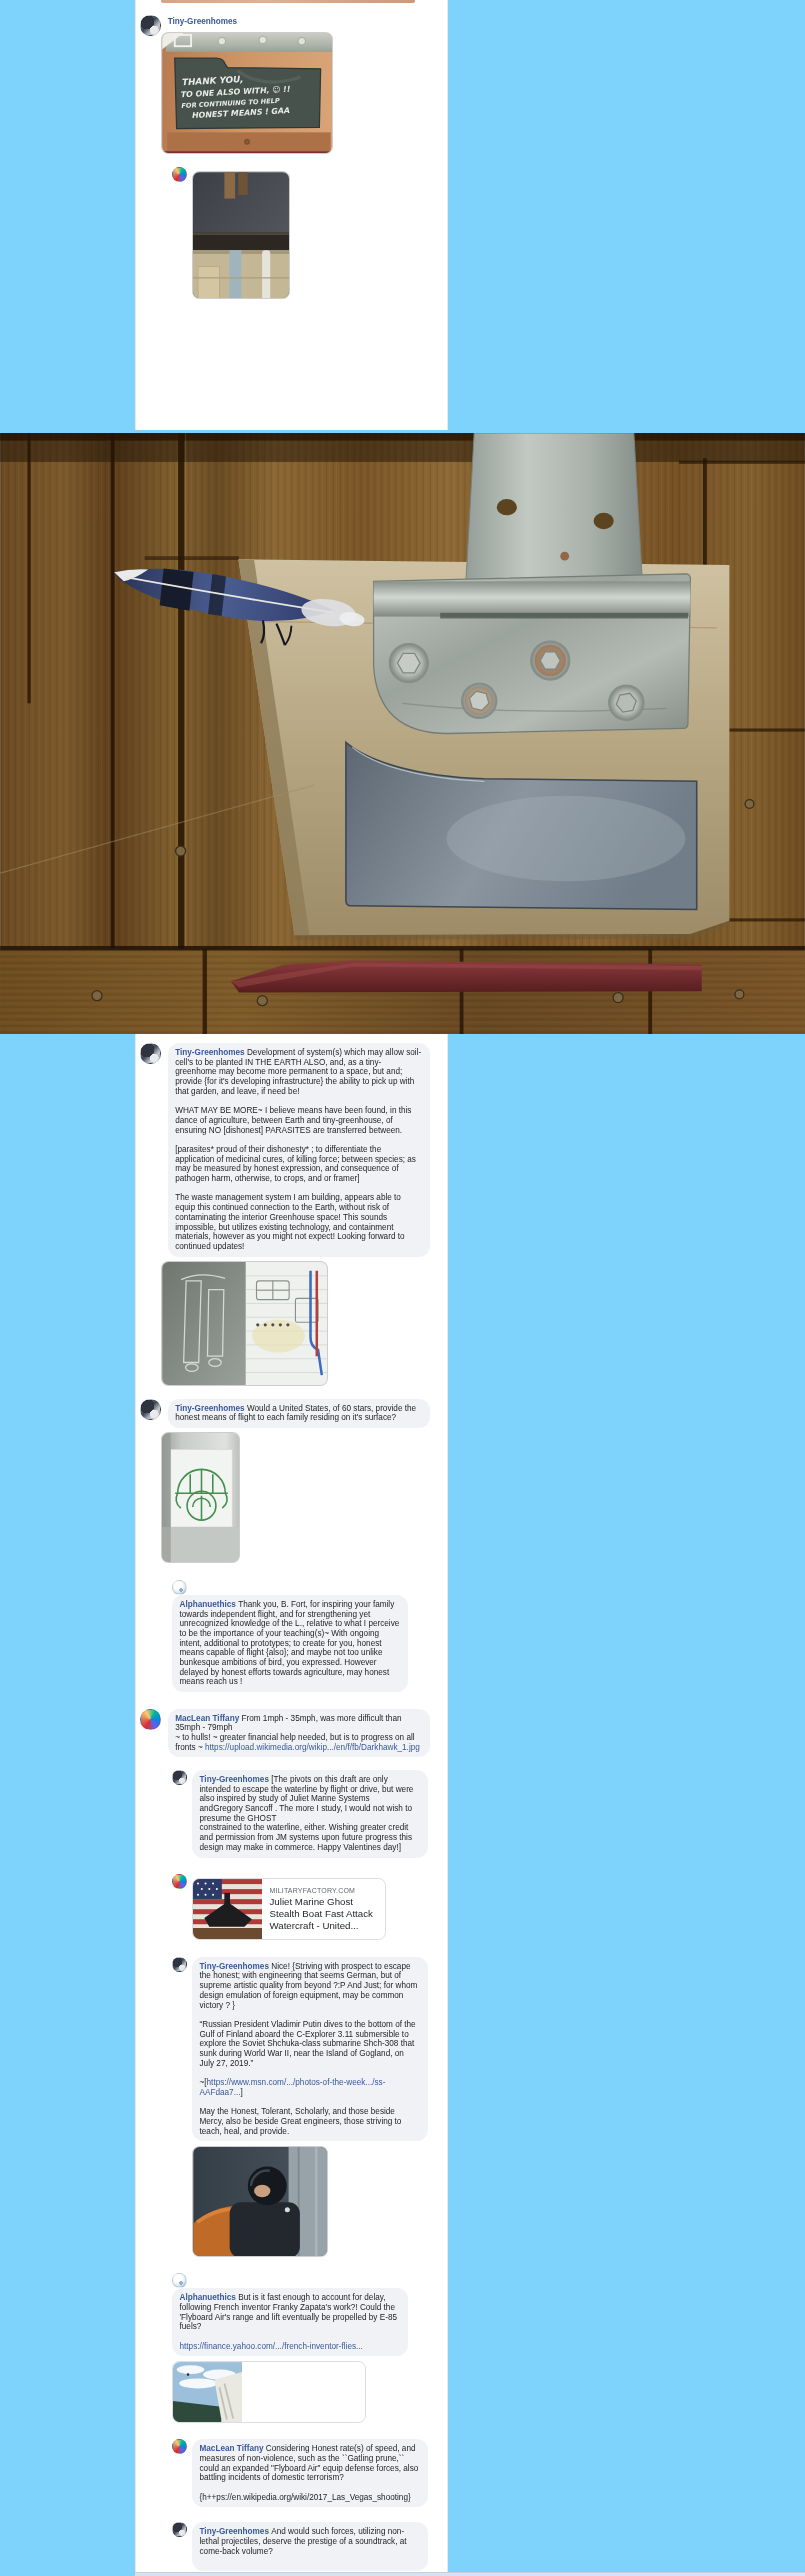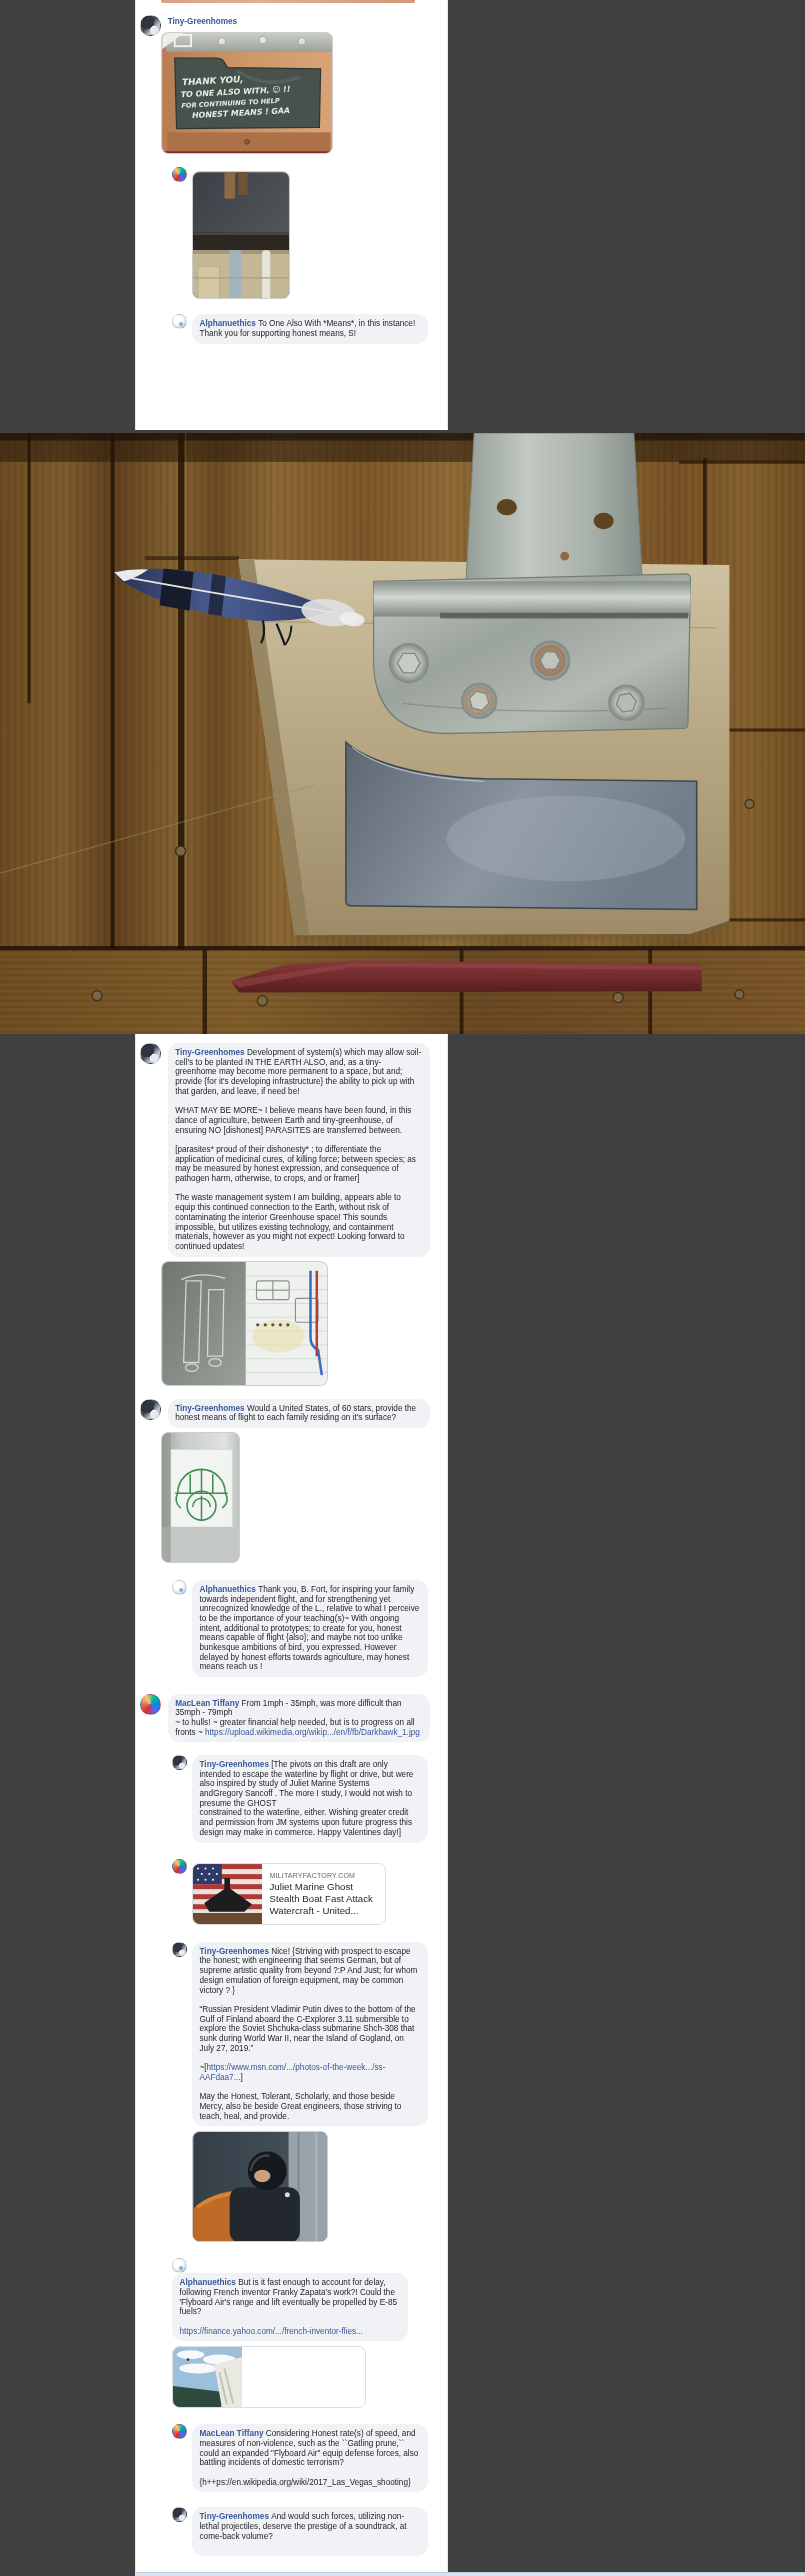--- a/index.html
+++ b/index.html
@@ -1,17 +1,17 @@
 <!DOCTYPE html>
 <html style="font-size:10px"><head>
 <meta charset="utf-8">
 <style>
   * { margin:0; padding:0; box-sizing:border-box; }
   body { background:#fff; font-family:"Liberation Sans", sans-serif; }
-  .page { position:relative; width:805px; height:2576px; background:#404040; overflow:hidden; }
+  .page { position:relative; width:805px; height:2576px; background:#7dd3fc; overflow:hidden; }
 
   .top-strip { position:absolute; top:0; left:161px; width:254px; height:2.5px;
     background:linear-gradient(90deg,#d9a284,#e0b093 40%,#cf9878); border-radius:0 0 1.9px 1.9px; }
   .bottom-strip { position:absolute; bottom:0; left:135px; width:670px; height:4.4px;
     background:#d8e2ee; border-top:0.6px solid #c2cfdd; }
 
   .card { margin-left:135px; width:313px; background:#fff;
     border-left:0.6px solid #e6e8ea; border-right:0.6px solid #e6e8ea; overflow:hidden; }
   .card.s1 { height:430px; }
   .card.s2 { height:1538px; }
@@ -131,28 +131,20 @@
             <rect x="0" y="124" width="156" height="6" fill="#a4977a"></rect>
             <rect x="58" y="124" width="19" height="79" fill="#9fb4bd"></rect>
             <rect x="110" y="124" width="13" height="79" rx="5" fill="#e6e4da"></rect>
             <rect x="8" y="150" width="34" height="53" fill="#d3c6a0" stroke="#b0a381"></rect>
             <line x1="0" y1="168" x2="156" y2="168" stroke="#ab9e7e" stroke-width="2"></line>
           </svg>
         </div>
       </div>
     </div>
 
-    <div class="comment reply" style="margin-top:15px;">
-      <div class="avatar av-alpha"></div>
-      <div class="body">
-        <div class="bubble">
-          <span class="cname">Alphanuethics</span><span class="msg">To One Also With *Means*, in this instance! Thank you for supporting honest means, S!</span>
-        </div>
-      </div>
-    </div>
   </div>
 
   <div class="big-photo">
     <svg viewBox="0 0 1280 956" width="805" height="601">
       <defs>
         <linearGradient id="woodBase" x1="0" y1="0" x2="1" y2="0">
           <stop offset="0" stop-color="#6b4a22"></stop>
             <stop offset="0.08" stop-color="#7d5a2c"></stop>
           <stop offset="0.14" stop-color="#5e3f1c"></stop>
             <stop offset="0.22" stop-color="#81602f"></stop>
@@ -414,21 +406,21 @@
               <path d="M49,118 A14,14 0 0 1 77,118"></path>
               <line x1="63" y1="100" x2="63" y2="138"></line>
             </g>
             <rect x="0" y="150" width="126" height="59" fill="#c4c8c4"></rect>
             <rect x="0" y="0" width="14" height="209" fill="#8f948f" opacity="0.6"></rect>
           </svg>
         </div>
       </div>
     </div>
 
-    <div class="comment reply" style="margin-top:16.4px;">
+    <div class="comment reply" style="margin-top:16.4px;flex-direction:column;">
       <div class="avatar av-alpha"></div>
       <div class="body">
         <div class="bubble">
           <span class="cname">Alphanuethics</span><span class="msg">Thank you, B. Fort, for inspiring your family towards independent flight, and for strengthening yet unrecognized knowledge of the L., relative to what I perceive to be the importance of your teaching(s)~ With ongoing intent, additional to prototypes; to create for you, honest means capable of flight {also}; and maybe not too unlike bunkesque ambitions of bird, you expressed. However delayed by honest efforts towards agriculture, may honest means reach us !</span>
         </div>
       </div>
     </div>
 
     <div class="comment top" style="margin-top:16.4px;">
       <div class="avatar av-maclean"></div>

